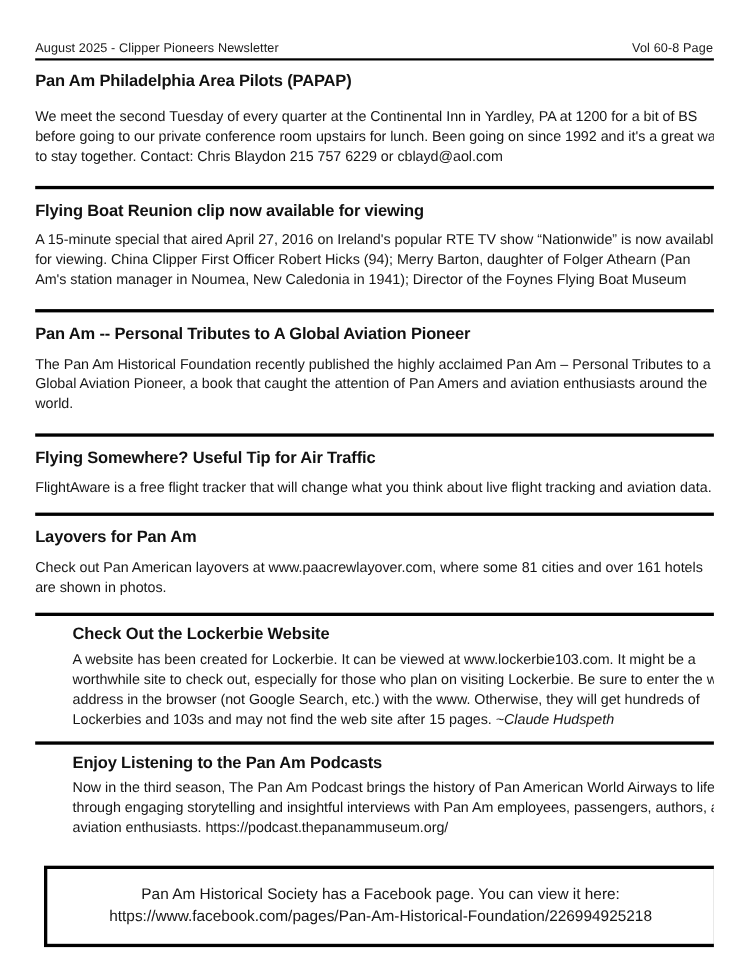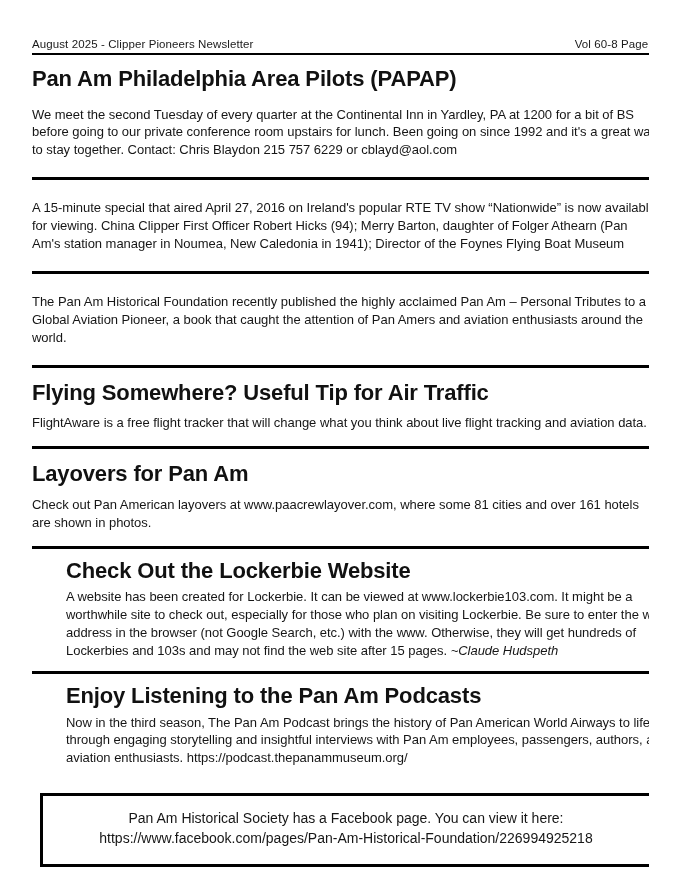--- a/index.html
+++ b/index.html
@@ -48,21 +48,21 @@
   
   .sec-rule {
     height: 3px;
     background: #000000;
     width: 100%;
   }
 
   .section { width: 100%; }
 
   h2.sec-title {
-    font-size: 22px;
+    font-size: 15px;
     font-weight: bold;
     color: #111111;
     margin: 0;
     padding: 0;
     letter-spacing: -0.15px;
     line-height: 1.25;
   }
 
   p.sec-body {
     font-size: 13px;
@@ -116,27 +116,29 @@
 
     <div class="section">
       <h2 class="sec-title">Pan Am Philadelphia Area Pilots (PAPAP)</h2>
       <div class="gap-a"></div>
       <p class="sec-body">We meet the second Tuesday of every quarter at the Continental Inn in Yardley, PA at 1200 for a bit of BS before going to our private conference room upstairs for lunch. Been going on since 1992 and it's a great way to stay together. Contact: Chris Blaydon 215 757 6229 or cblayd@aol.com</p>
     </div>
     <div class="after-a"></div>
     <div class="sec-rule"></div>
 
     <div class="section sp-a">
+      <h2 class="sec-title">Flying Boat Reunion clip now available for viewing</h2>
       <div class="gap-b"></div>
       <p class="sec-body">A 15-minute special that aired April 27, 2016 on Ireland's popular RTE TV show “Nationwide” is now available for viewing. China Clipper First Officer Robert Hicks (94); Merry Barton, daughter of Folger Athearn (Pan Am's station manager in Noumea, New Caledonia in 1941); Director of the Foynes Flying Boat Museum</p>
     </div>
     <div class="after-a"></div>
     <div class="sec-rule"></div>
 
     <div class="section sp-a">
+      <h2 class="sec-title">Pan Am -- Personal Tributes to A Global Aviation Pioneer</h2>
       <div class="gap-b"></div>
       <p class="sec-body">The Pan Am Historical Foundation recently published the highly acclaimed Pan Am – Personal Tributes to a Global Aviation Pioneer, a book that caught the attention of Pan Amers and aviation enthusiasts around the world.</p>
     </div>
     <div class="after-a"></div>
     <div class="sec-rule"></div>
 
     <div class="section sp-a">
       <h2 class="sec-title">Flying Somewhere? Useful Tip for Air Traffic</h2>
       <div class="gap-b"></div>
       <p class="sec-body">FlightAware is a free flight tracker that will change what you think about live flight tracking and aviation data.</p>

